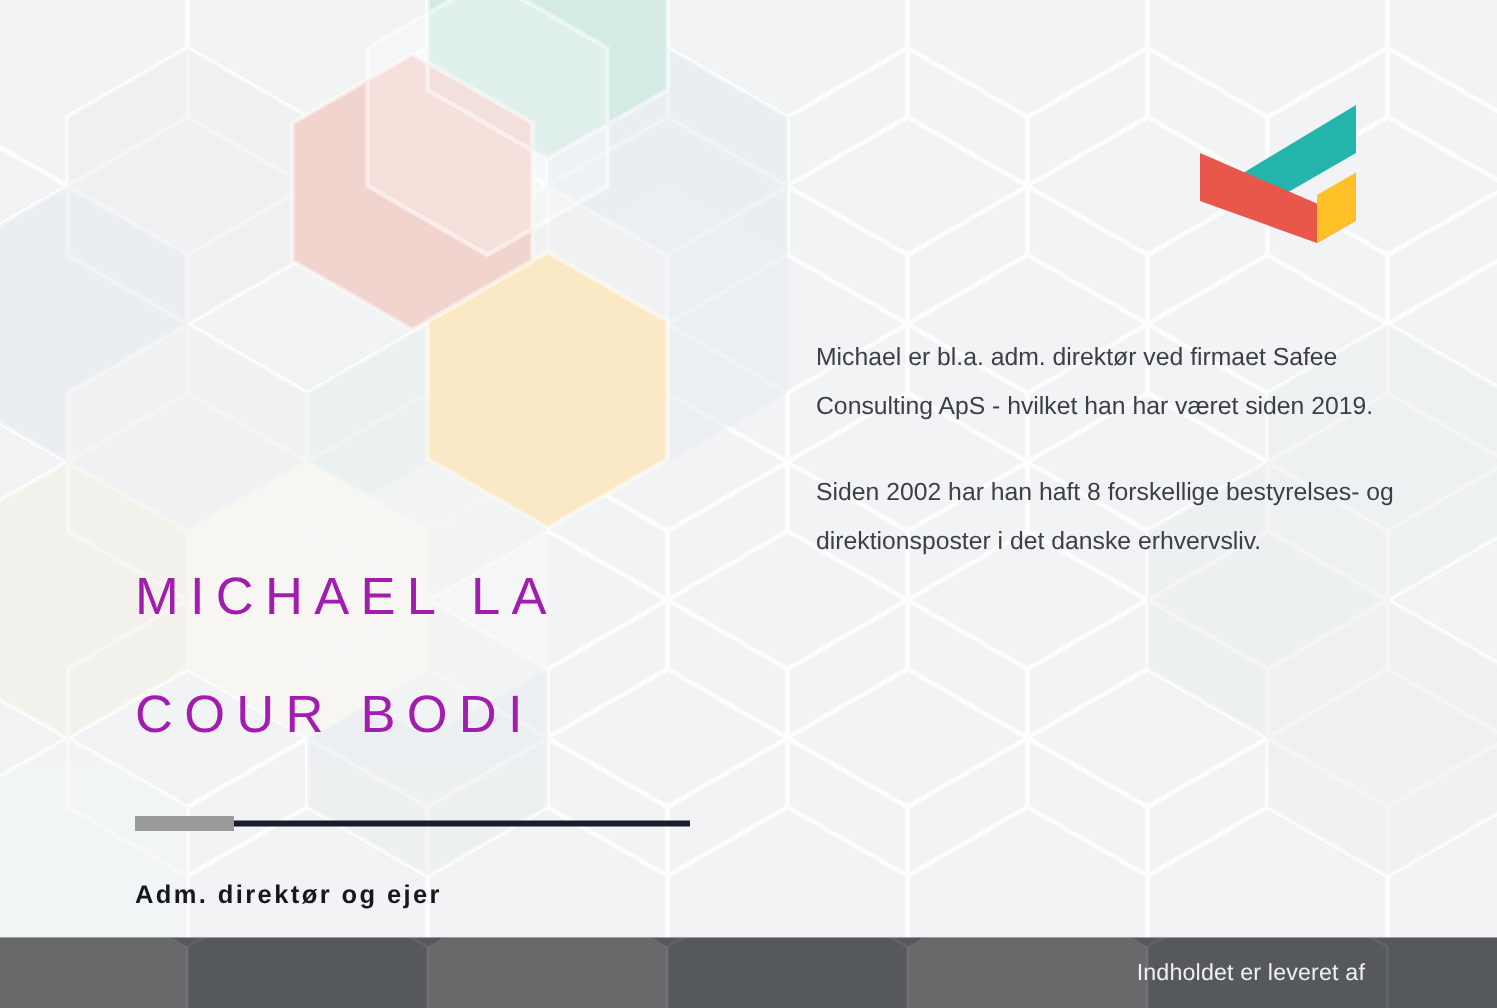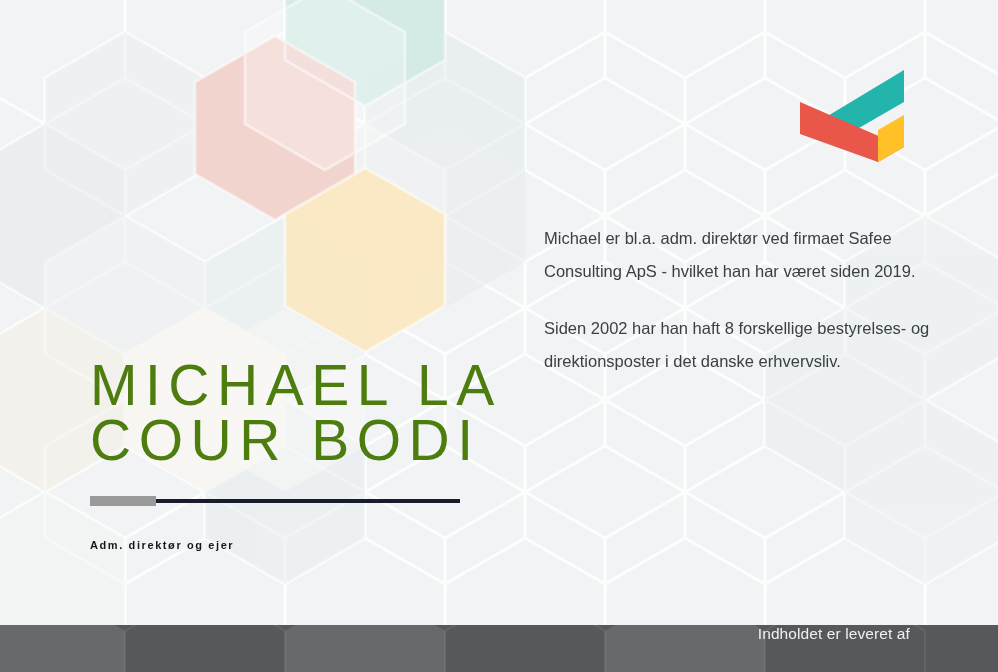--- a/index.html
+++ b/index.html
@@ -37,25 +37,25 @@
   }
 
   
   #identity {
     position: absolute;
     left: 90px;
     top: 358px;
     width: 420px;
   }
   #person-name {
-    font-size: 57px;
+    font-size: 35px;
     font-weight: 300;
     letter-spacing: 7.5px;
-    line-height: 55px;
-    color: #4d7c0f;
+    line-height: 79px;
+    color: #a21caf;
     margin: 0;
     white-space: pre-line;
     font-family: "Liberation Sans", sans-serif;
   }
   #rule {
     position: relative;
     margin-top: 28px;
     width: 370px;
     height: 10px;
   }
@@ -71,21 +71,21 @@
     position: absolute;
     left: 0;
     top: 0;
     width: 66px;
     height: 10px;
     background: #9a9a9a;
   }
   #person-role {
     margin: 0;
     padding-top: 33px;
-    font-size: 11px;
+    font-size: 17px;
     font-weight: bold;
     letter-spacing: 1.6px;
     color: #16181f;
   }
 
   
   #bio {
     position: absolute;
     left: 544px;
     top: 222px;
@@ -117,21 +117,20 @@
     pointer-events: none;
   }
   #footer-inner {
     position: absolute;
     right: 88px;
     top: 0;
     height: 47px;
     display: flex;
     align-items: center;
     gap: 12px;
-    flex-direction: column;
   }
   #footer-credit {
     font-size: 15.5px;
     color: #f0f0f0;
     letter-spacing: 0.1px;
     white-space: nowrap;
   }
   #footer-logo {
     display: flex;
     align-items: center;

